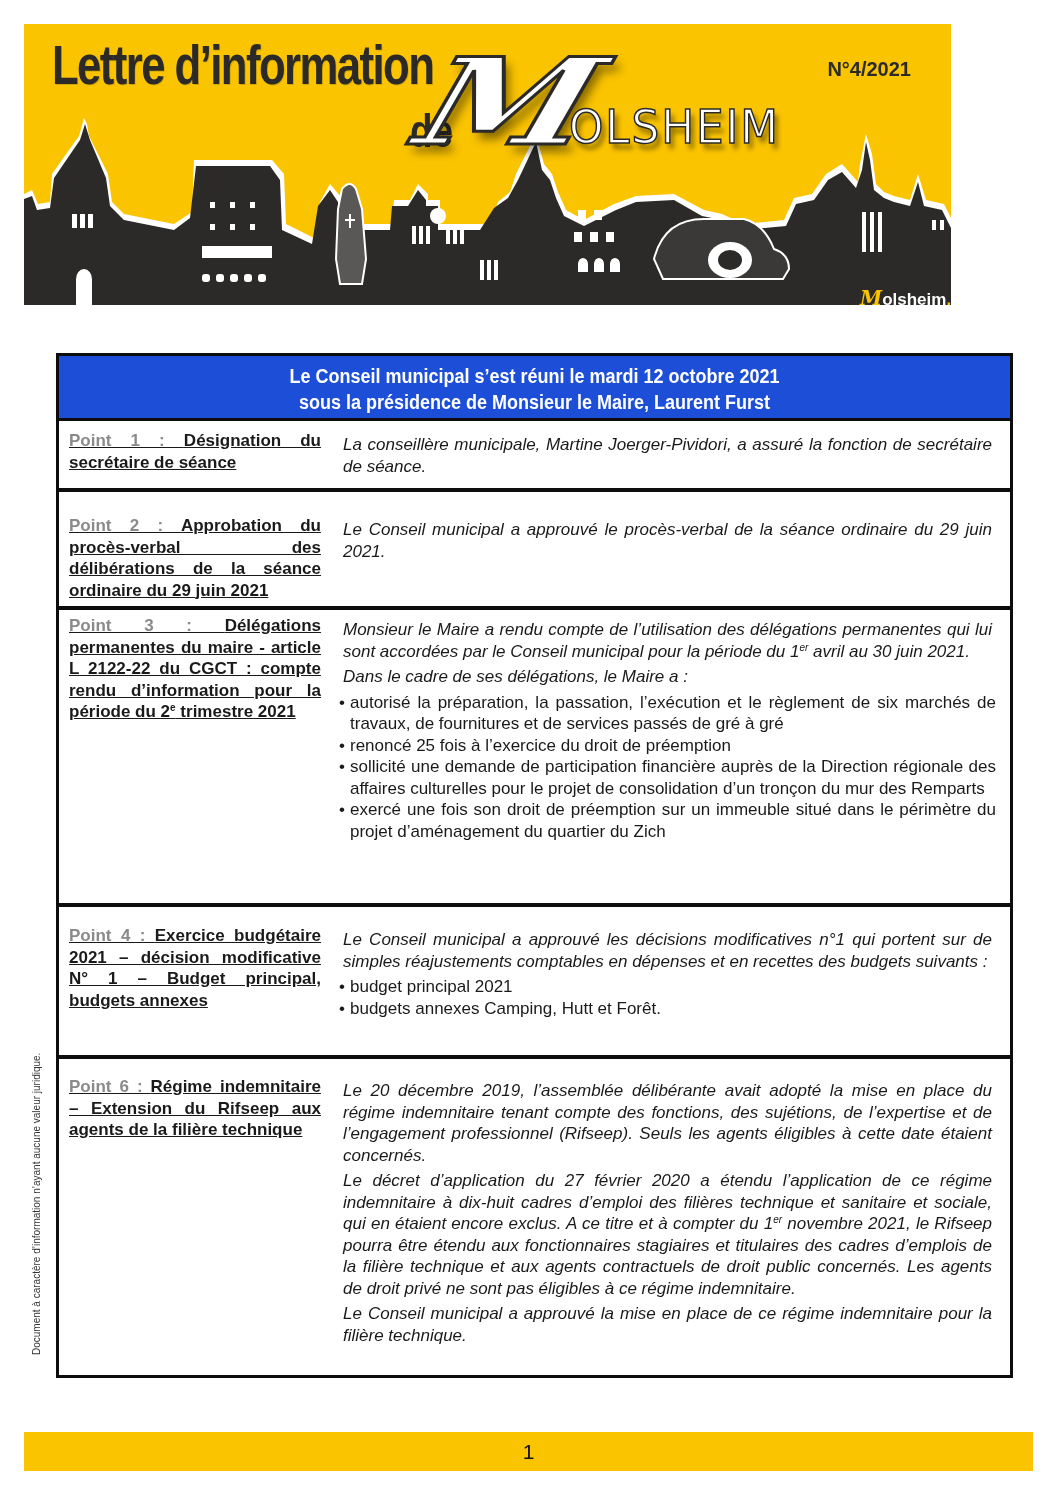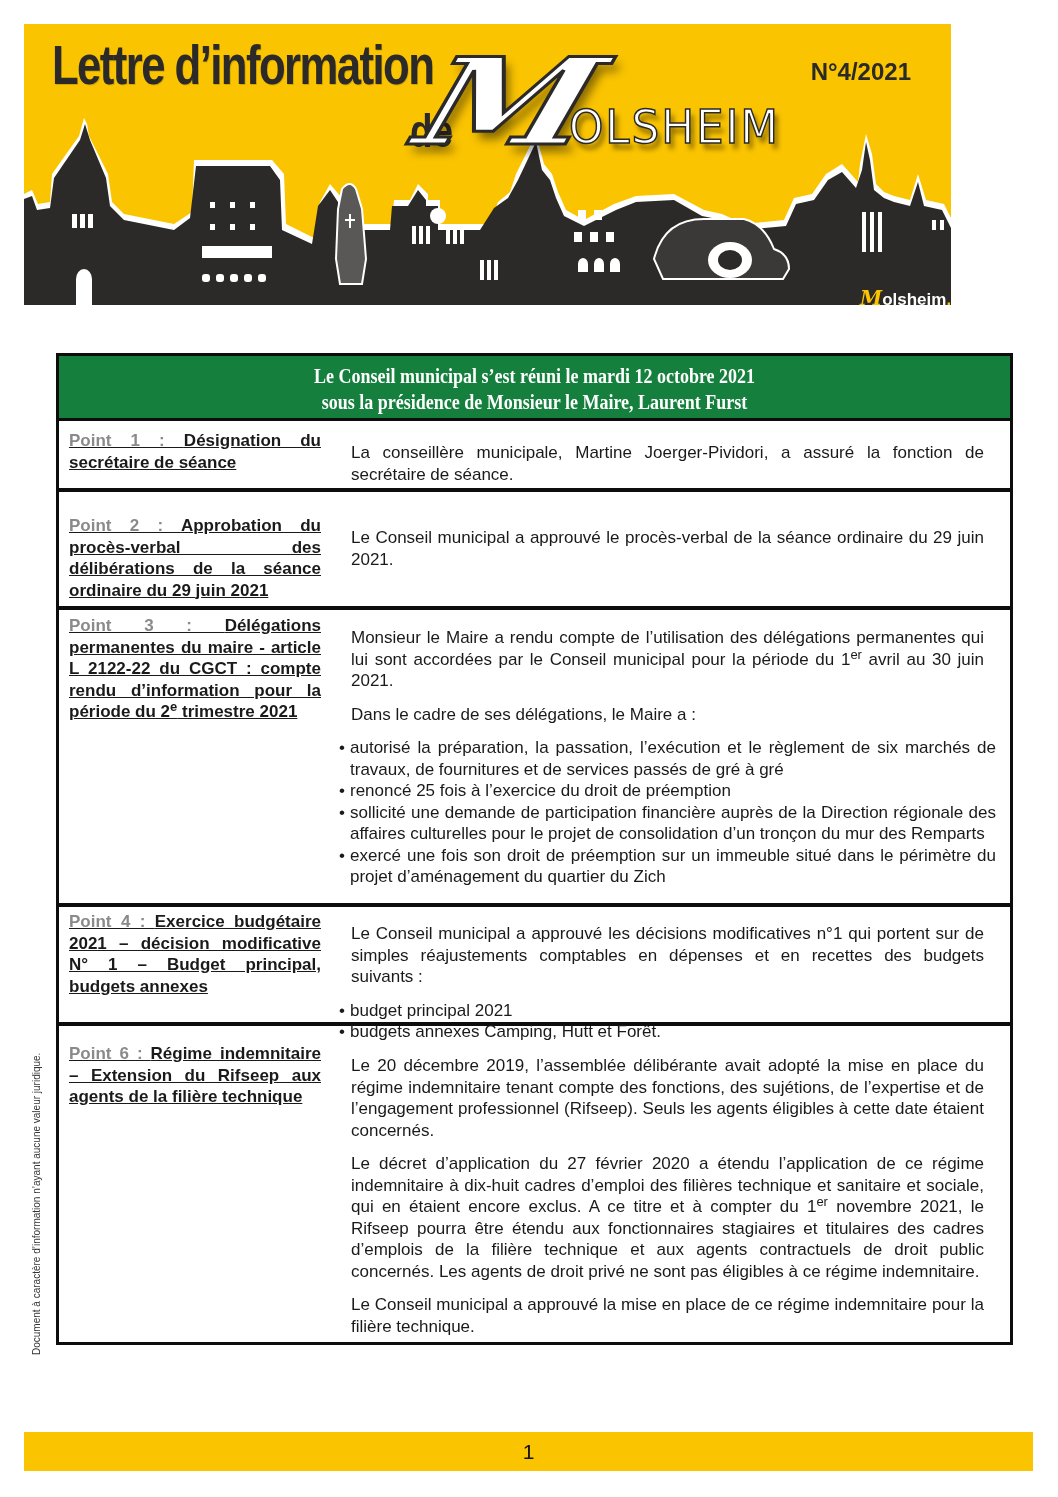--- a/index.html
+++ b/index.html
@@ -33,21 +33,21 @@
   }
   .banner-olsheim {
     position: absolute; left: 545px; top: 76px;
     font-family: "DejaVu Sans", sans-serif; font-size: 46px; letter-spacing: 2px;
     color: #ffffff; -webkit-text-stroke: 1.5px #2b2a29;
     text-shadow: 4px 6px 6px rgba(0,0,0,0.45);
     transform: scaleX(0.95); transform-origin: left top;
   }
   .banner-issue {
     position: absolute; right: 40px; top: 34px;
-    font-weight: bold; font-size: 24px; color: #2b2a29;
+    font-weight: bold; font-size: 20px; color: #2b2a29;
   }
   .skyline { position: absolute; left: 0; top: 0; width: 1009px; height: 281px; }
   .banner-site {
     position: absolute; left: 836px; top: 262px; font-weight: bold; font-size: 17px; color: #ffffff;
     white-space: nowrap;
   }
   .banner-site .m { color: #fbc400; font-family: "DejaVu Serif", serif; font-style: italic; font-size: 20px; }
   .banner-site .tld { color: #fbc400; }
 
   
@@ -56,50 +56,50 @@
     transform: rotate(-90deg); transform-origin: left top;
     font-size: 10px; color: #333; white-space: nowrap;
   }
 
   
   .minutes {
     position: absolute; left: 56px; top: 353px; width: 957px;
     border: 3px solid #0d0d0d; background: #fff;
   }
   .minutes-header {
-    background: #15803d; color: #ffffff; text-align: center;
-    font-family: Liberation Serif, serif; font-weight: bold;
+    background: #1d4ed8; color: #ffffff; text-align: center;
+    font-family: Liberation Sans, sans-serif; font-weight: bold;
     font-size: 20px; line-height: 26px; height: 65px; padding-top: 7px;
     border-bottom: 3px solid #0d0d0d;
   }
   .minutes-header span { display: block; transform: scaleX(0.9); }
   .row {
     display: flex; border-bottom: 4px solid #0d0d0d; padding: 9px 14px 0 10px;
     font-size: 17px; line-height: 21.5px;
   }
   .row:last-child { border-bottom: none; }
   .row-label {
     width: 252px; flex: none; text-align: justify; font-weight: bold; color: #1a1a1a;
     transform-origin: left top;
     text-decoration: underline;
   }
   .row-label .pt { color: #8a8a8a; font-weight: bold; }
   .row-body {
     margin-left: 18px; flex: 1; text-align: justify; color: #1a1a1a;
   }
-  .row-body p { margin: 12px; }
+  .row-body p { margin: 4px; font-style: italic; }
   .row-body ul { list-style: none; }
   .row-body li { position: relative; padding-left: 11px; }
   .row-body li::before { content: "•"; position: absolute; left: 0; top: 0; }
-  sup { font-size: 13px; line-height: 0; vertical-align: 6px; }
+  sup { font-size: 10px; line-height: 0; vertical-align: 6px; }
 
   .r1 { height: 71px; }
   .r2 { height: 118px; padding-top: 23px; }
   .r3 { height: 297px; padding-top: 5px; }
-  .r4 { height: 119px; padding-top: 4px; }
+  .r4 { height: 152px; padding-top: 18px; }
   .r5 { height: 316px; padding-top: 17px; }
 
   
   .footer-bar {
     position: absolute; left: 24px; top: 1432px; width: 1009px; height: 39px;
     background: #fbc400; text-align: center; font-size: 21px; line-height: 39px; color: #111;
   }
 </style>
 </head>
 <body>

